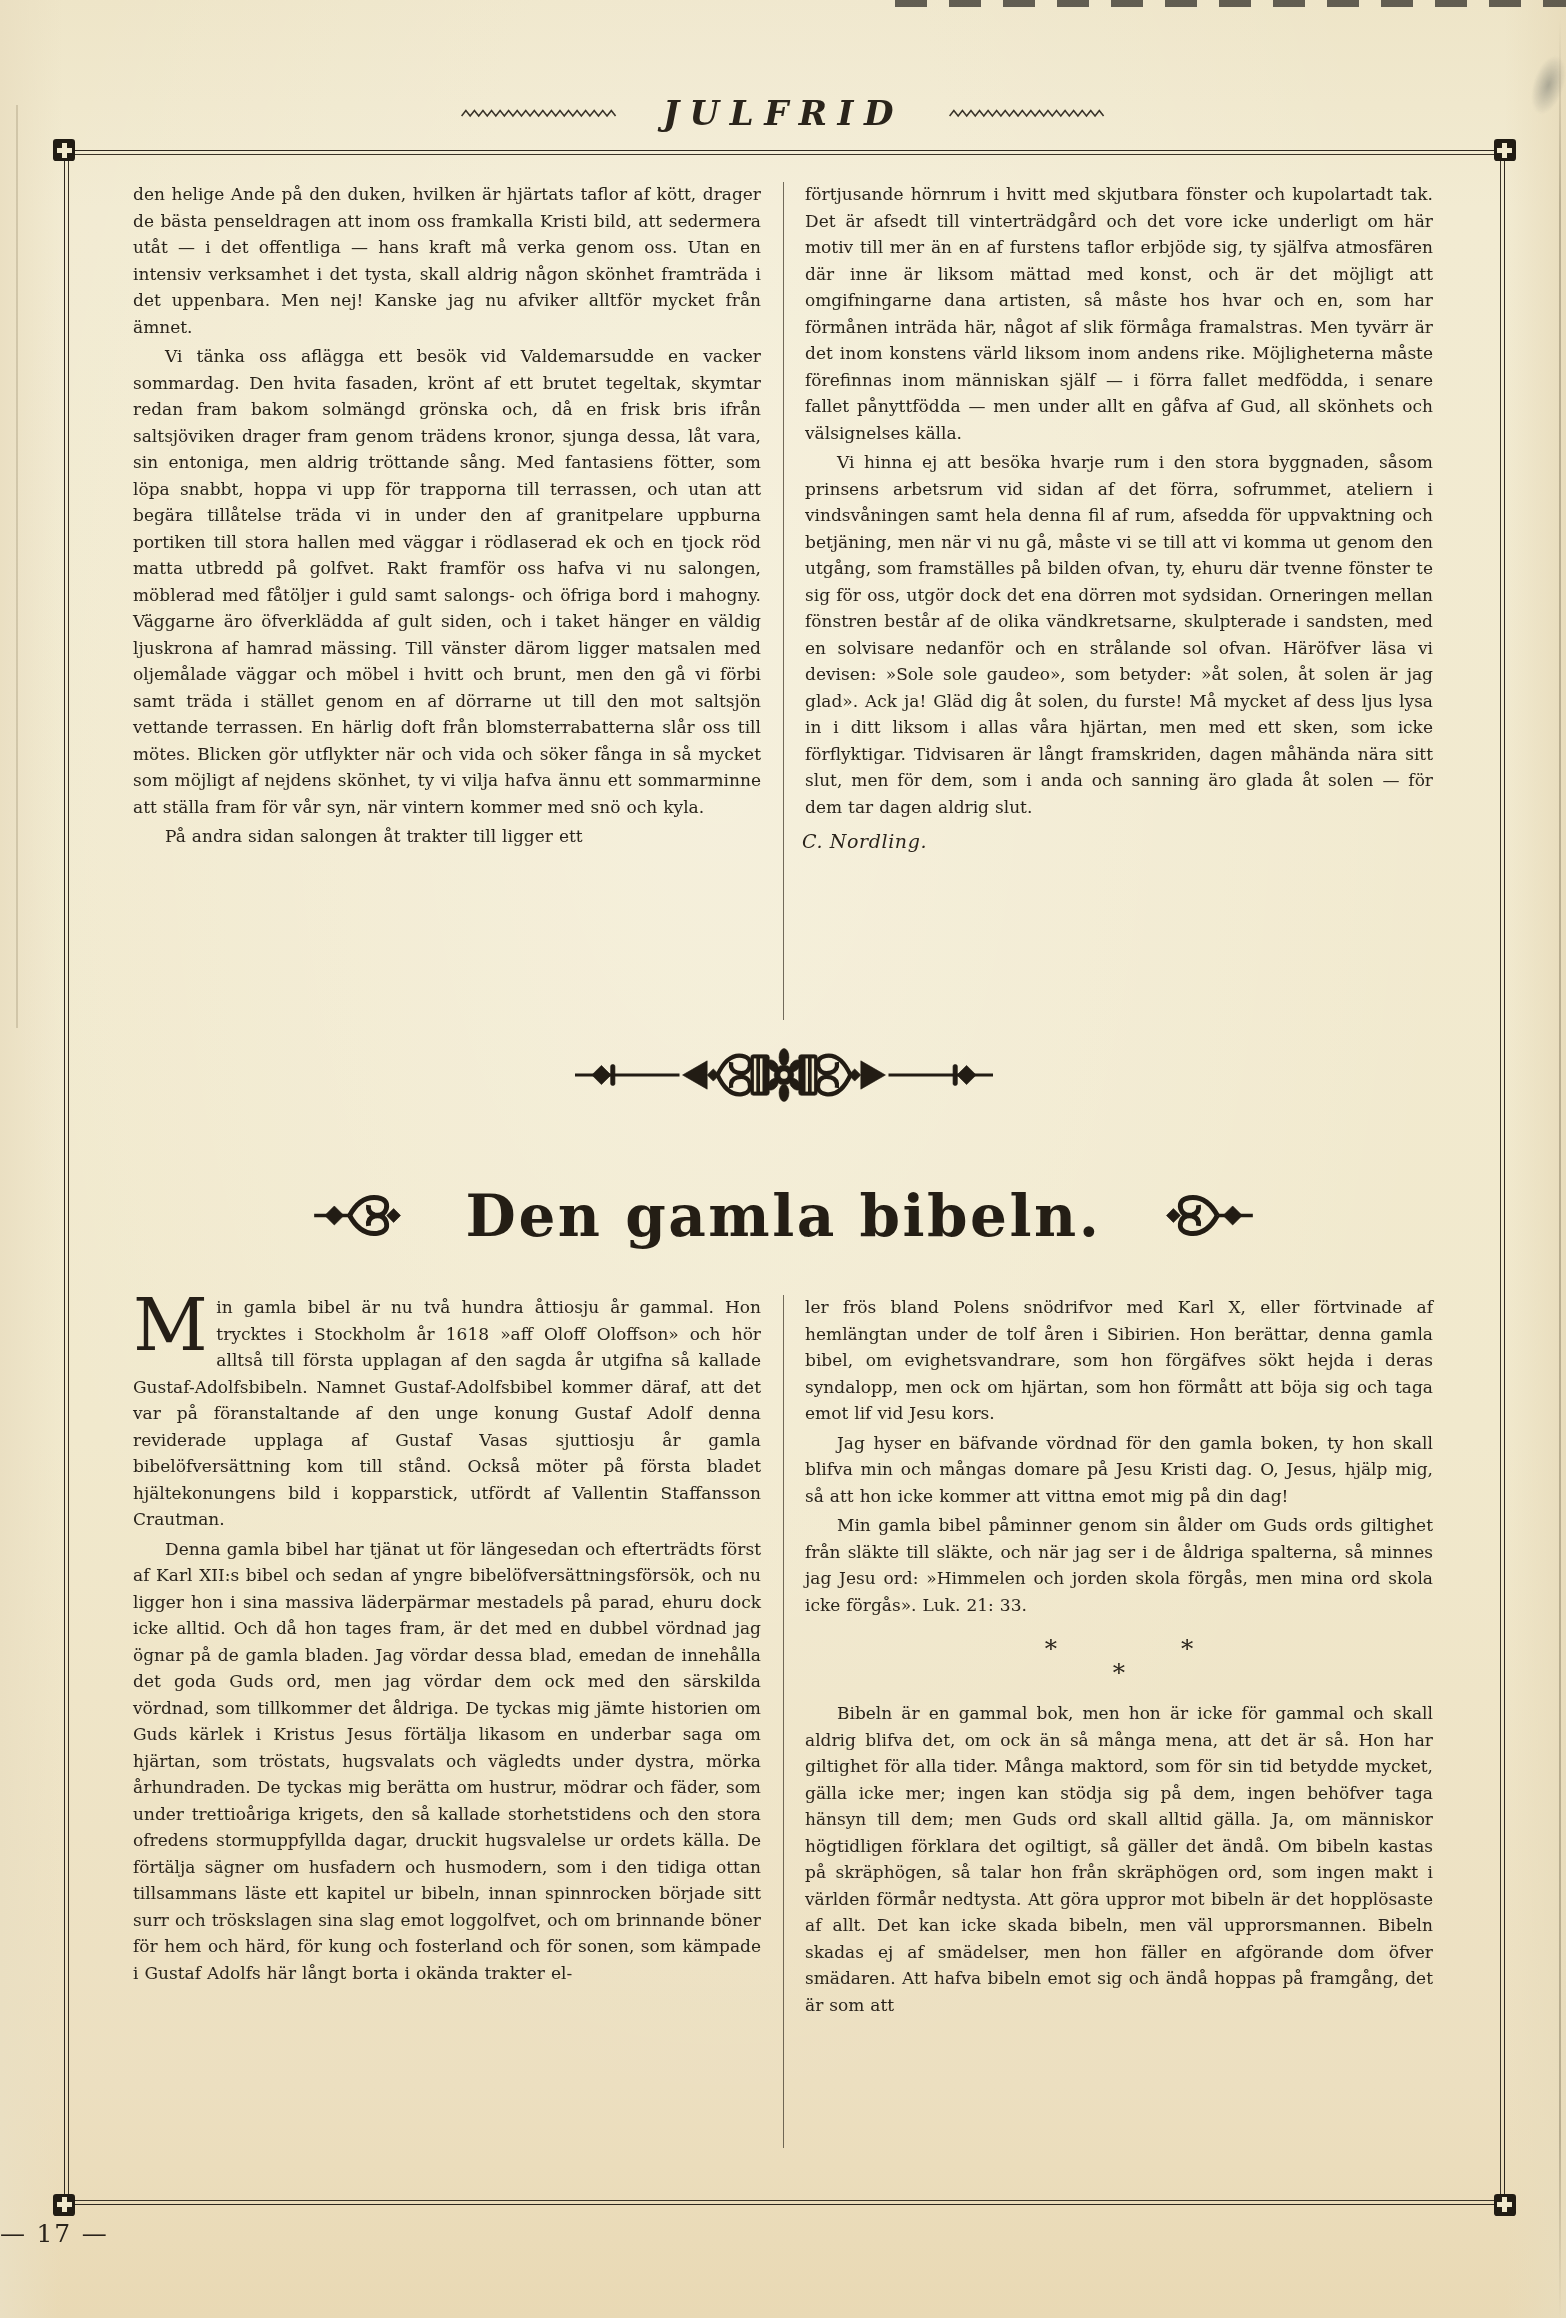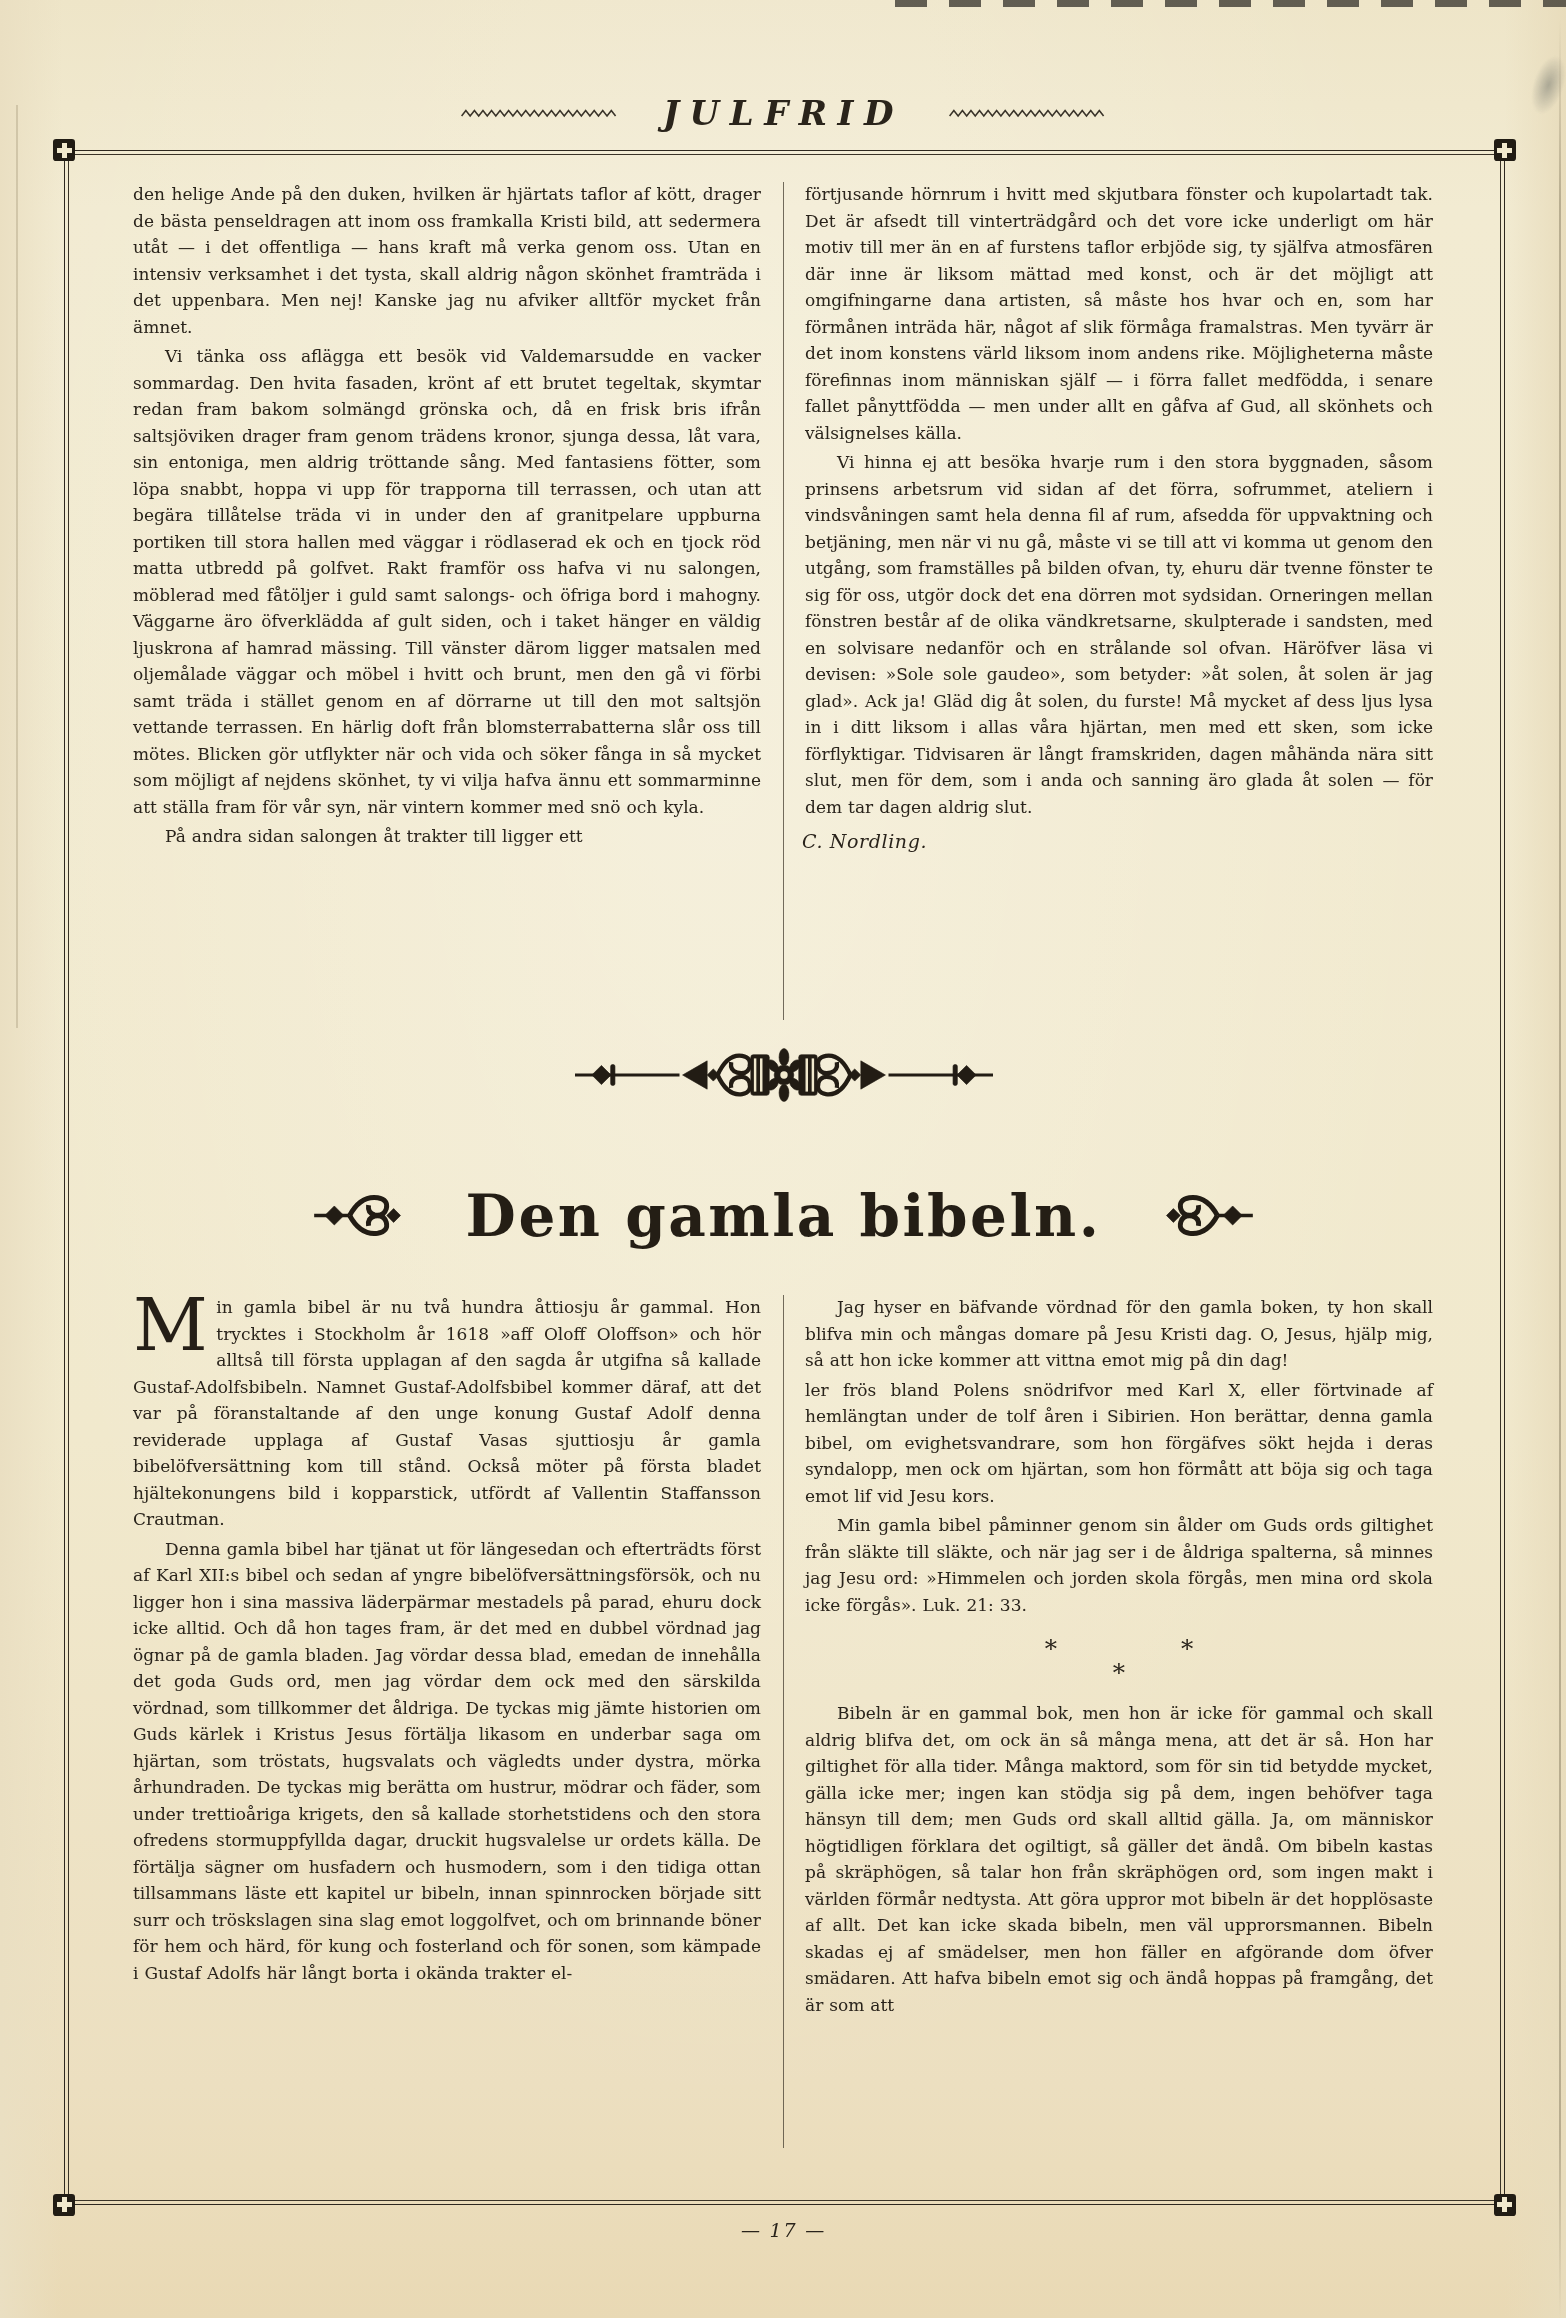--- a/index.html
+++ b/index.html
@@ -55,22 +55,22 @@
   .asterism .row2 span{font-size:24.6px;line-height:24.6px;}
   
   .divider{position:absolute;top:1041px;left:0;width:100%;display:flex;justify-content:center;}
   
   .headline{position:absolute;top:1160px;left:0;width:100%;height:111px;
     display:flex;align-items:center;justify-content:center;gap:44px;}
   .headline h2{margin:16px;font-size:58px;font-weight:bold;letter-spacing:2.5px;color:#241e15;}
   .fleur{display:block;}
   .fleur.mirror{transform:scaleX(-1);}
   
-  .pageno{position:absolute;top:2219px;left:0;width:100%;text-align:center;
-    font-size:19px;letter-spacing:1.8px;color:#29231b;font-style:italic;}
+  .pageno{position:absolute;top:2219px;left:0;width:100%;text-align:left;
+    font-size:25px;letter-spacing:1.8px;color:#29231b;}
 </style>
 </head>
 <body>
 
 <div class="page">
 
   <div class="top-edge"></div>
   <div class="smudge"></div>
   <div class="left-crease"></div>
   <div class="right-edge"></div>
@@ -164,22 +164,22 @@
       </g>
     </svg>
   </div>
 
   <section class="article article2">
     <div class="col">
         <p class="para"><span class="dropcap">M</span><span>in gamla bibel är nu två hundra åttiosju år gammal. Hon trycktes i Stockholm år 1618 »aff Oloff Oloffson» och hör alltså till första upplagan af den sagda år utgifna så kallade Gustaf-Adolfsbibeln. Namnet Gustaf-Adolfsbibel kommer däraf, att det var på föranstaltande af den unge konung Gustaf Adolf denna reviderade upplaga af Gustaf Vasas sjuttiosju år gamla bibelöfversättning kom till stånd. Också möter på första bladet hjältekonungens bild i kopparstick, utfördt af Vallentin Staffansson Crautman.</span></p>
         <p class="para indent"><span>Denna gamla bibel har tjänat ut för längesedan och efterträdts först af Karl XII:s bibel och sedan af yngre bibelöfversättningsförsök, och nu ligger hon i sina massiva läderpärmar mestadels på parad, ehuru dock icke alltid. Och då hon tages fram, är det med en dubbel vördnad jag ögnar på de gamla bladen. Jag vördar dessa blad, emedan de innehålla det goda Guds ord, men jag vördar dem ock med den särskilda vördnad, som tillkommer det åldriga. De tyckas mig jämte historien om Guds kärlek i Kristus Jesus förtälja likasom en underbar saga om hjärtan, som tröstats, hugsvalats och vägledts under dystra, mörka århundraden. De tyckas mig berätta om hustrur, mödrar och fäder, som under trettioåriga krigets, den så kallade storhetstidens och den stora ofredens stormuppfyllda dagar, druckit hugsvalelse ur ordets källa. De förtälja sägner om husfadern och husmodern, som i den tidiga ottan tillsammans läste ett kapitel ur bibeln, innan spinnrocken började sitt surr och tröskslagen sina slag emot loggolfvet, och om brinnande böner för hem och härd, för kung och fosterland och för sonen, som kämpade i Gustaf Adolfs här långt borta i okända trakter el-</span></p>
       </div>
     <div class="col">
+        <p class="para"><span>ler frös bland Polens snödrifvor med Karl X, eller förtvinade af hemlängtan under de tolf åren i Sibirien. Hon berättar, denna gamla bibel, om evighetsvandrare, som hon förgäfves sökt hejda i deras syndalopp, men ock om hjärtan, som hon förmått att böja sig och taga emot lif vid Jesu kors.</span></p>
         <p class="para indent"><span>Jag hyser en bäfvande vördnad för den gamla boken, ty hon skall blifva min och mångas domare på Jesu Kristi dag. O, Jesus, hjälp mig, så att hon icke kommer att vittna emot mig på din dag!</span></p>
-        <p class="para"><span>ler frös bland Polens snödrifvor med Karl X, eller förtvinade af hemlängtan under de tolf åren i Sibirien. Hon berättar, denna gamla bibel, om evighetsvandrare, som hon förgäfves sökt hejda i deras syndalopp, men ock om hjärtan, som hon förmått att böja sig och taga emot lif vid Jesu kors.</span></p>
         <p class="para indent"><span>Min gamla bibel påminner genom sin ålder om Guds ords giltighet från släkte till släkte, och när jag ser i de åldriga spalterna, så minnes jag Jesu ord: »Himmelen och jorden skola förgås, men mina ord skola icke förgås». Luk. 21: 33.</span></p>
         <div class="asterism">
           <div class="row1"><span>*</span><span>*</span></div>
           <div class="row2"><span>*</span></div>
         </div>
         <p class="para indent"><span>Bibeln är en gammal bok, men hon är icke för gammal och skall aldrig blifva det, om ock än så många mena, att det är så. Hon har giltighet för alla tider. Många maktord, som för sin tid betydde mycket, gälla icke mer; ingen kan stödja sig på dem, ingen behöfver taga hänsyn till dem; men Guds ord skall alltid gälla. Ja, om människor högtidligen förklara det ogiltigt, så gäller det ändå. Om bibeln kastas på skräphögen, så talar hon från skräphögen ord, som ingen makt i världen förmår nedtysta. Att göra uppror mot bibeln är det hopplösaste af allt. Det kan icke skada bibeln, men väl upprorsmannen. Bibeln skadas ej af smädelser, men hon fäller en afgörande dom öfver smädaren. Att hafva bibeln emot sig och ändå hoppas på framgång, det är som att</span></p>
       </div>
     <div class="colrule"></div>
   </section>
 

